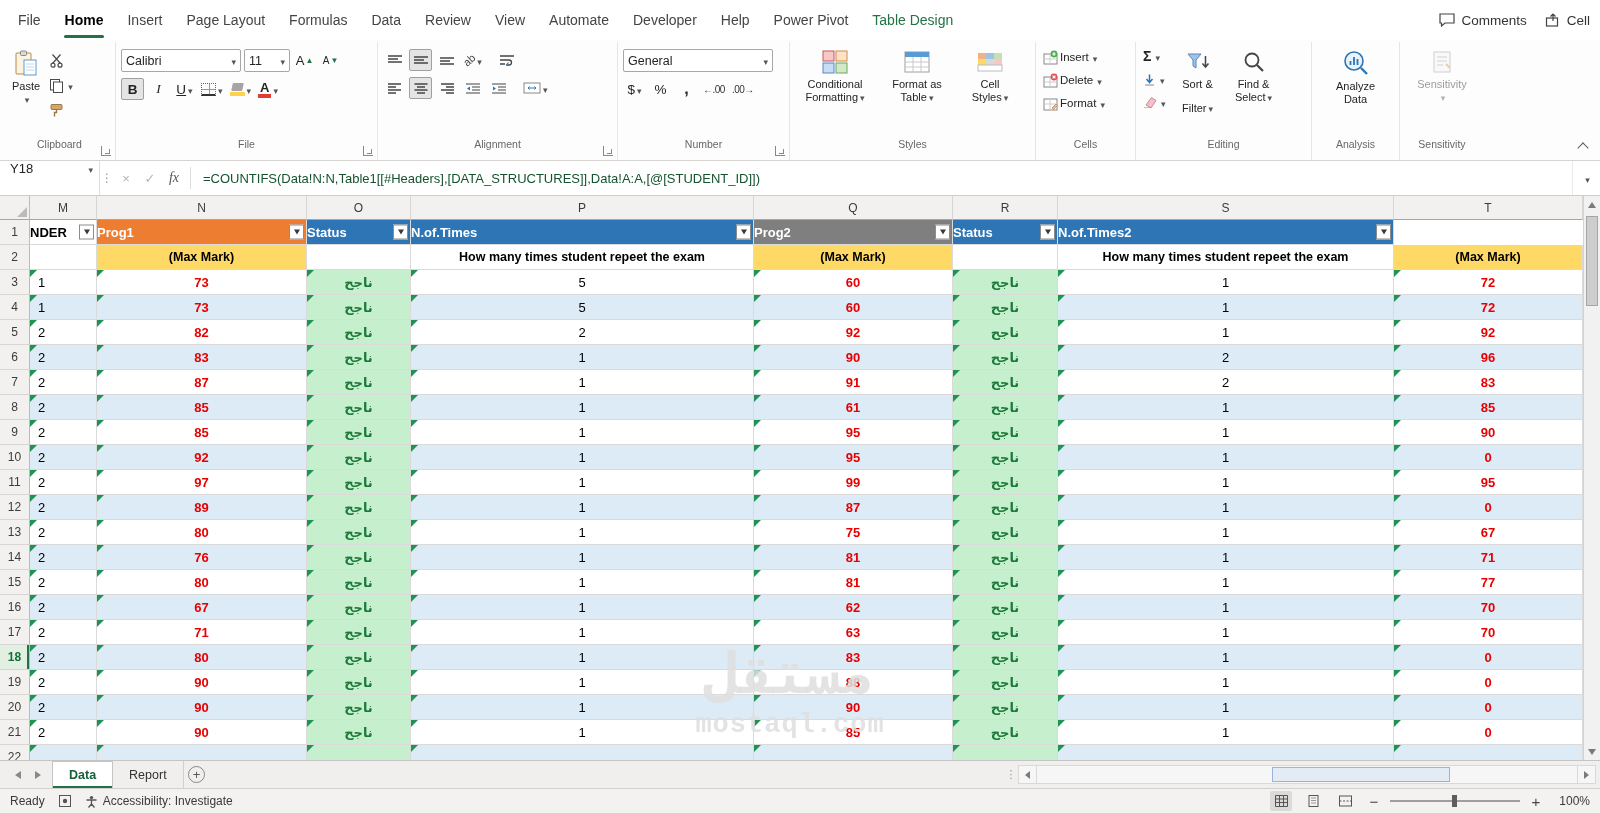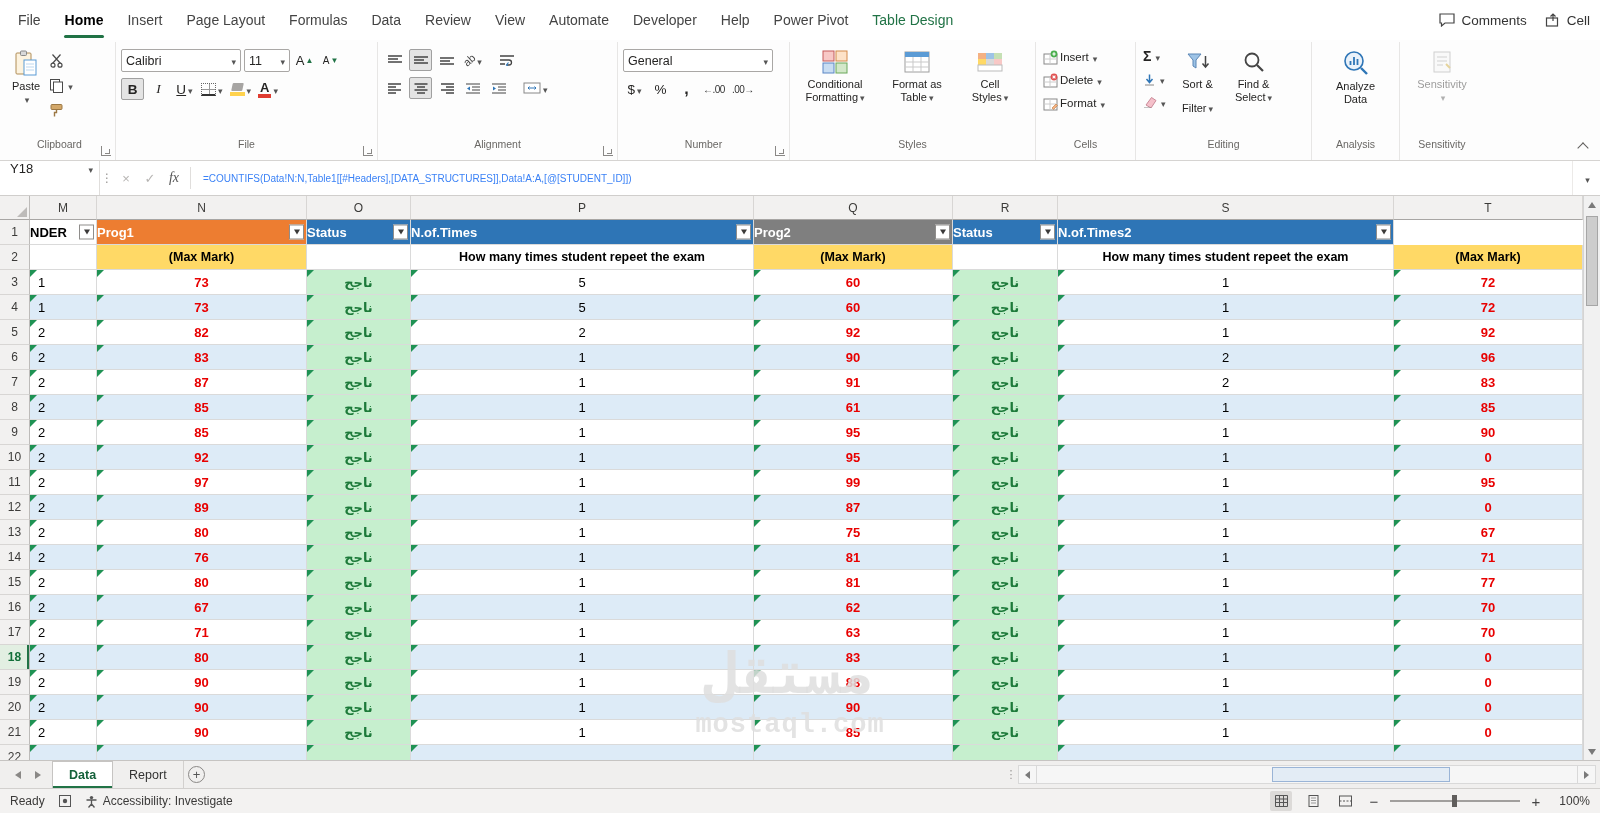--- a/index.html
+++ b/index.html
@@ -47,21 +47,21 @@
   .collapse-ribbon{position:absolute;right:10px;bottom:8px;width:14px;height:12px}
   .collapse-ribbon::before{content:"";display:block;width:7px;height:7px;border-left:1.6px solid #605e5c;border-top:1.6px solid #605e5c;transform:rotate(45deg);margin:4px auto 0}
 
   
   .formulabar{height:35px;display:flex;align-items:stretch;background:#fff;border-bottom:1px solid #d0cecc}
   .namebox{width:100px;display:flex;align-items:flex-start;justify-content:space-between;padding:0 6px 0 10px;font-size:13px;border-right:1px solid #e0dedc}
   .nb-dots{width:14px;display:flex;align-items:center;justify-content:center;color:#9a9896;font-size:12px}
   .fbtn{width:24px;display:flex;align-items:center;justify-content:center;font-size:13px;color:#b6b4b2}
   .fbtn.fx{color:#555;font-style:italic;font-family:"Liberation Serif",serif;font-size:14px}
   .fx-split{width:1px;background:#e0dedc;margin:6px 4px}
-  .formula-input{flex:1;display:flex;align-items:center;padding-left:8px;font-size:10px;color:#3b82f6;white-space:nowrap;overflow:hidden}
+  .formula-input{flex:1;display:flex;align-items:center;padding-left:8px;font-size:13px;color:#14532d;white-space:nowrap;overflow:hidden}
   .fb-expand{width:28px;display:flex;align-items:center;justify-content:center;border-left:1px solid #eceae8}
 
   
   .gridwrap{position:relative;height:564px;background:#fff}
   #grid{position:absolute;left:0;top:0;bottom:0;right:17px;overflow:hidden}
   .grow{display:flex;height:25px}
   .grow.colhdr-row{height:24px}
   .rowhead{width:30px;flex:none;background:#f2f1f0;border-right:1px solid #bdbbb9;border-bottom:1px solid #d8d6d4;font-size:12px;color:#3c3b39;display:flex;align-items:center;justify-content:center}
   .rowhead.sel{background:#e2efe2;color:#13703a;font-weight:700;box-shadow:inset -2px 0 0 #217346}
   .rowhead.corner{border-bottom:1px solid #a8a6a4;position:relative}

